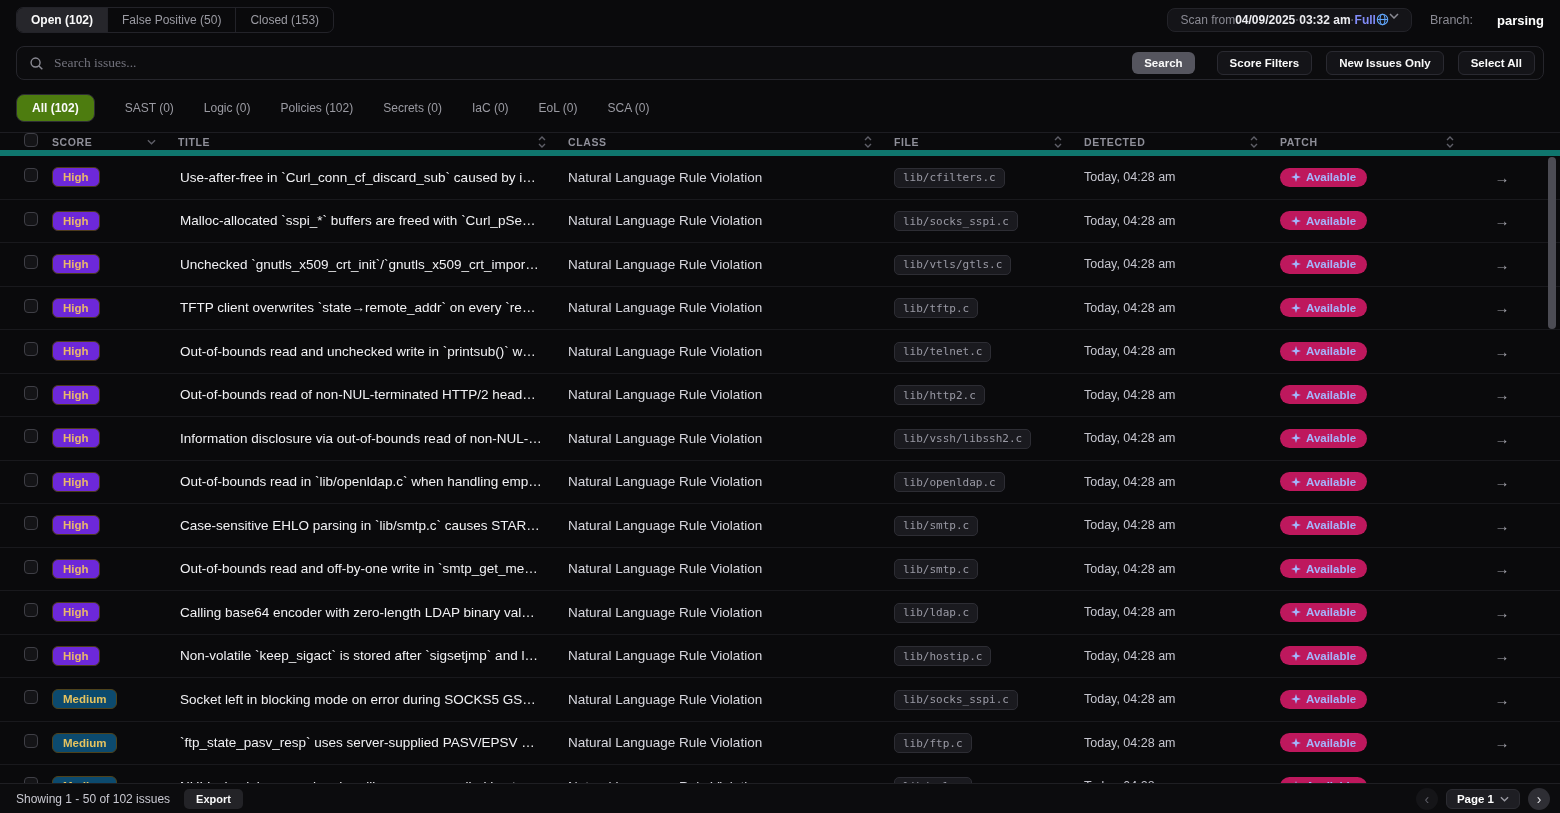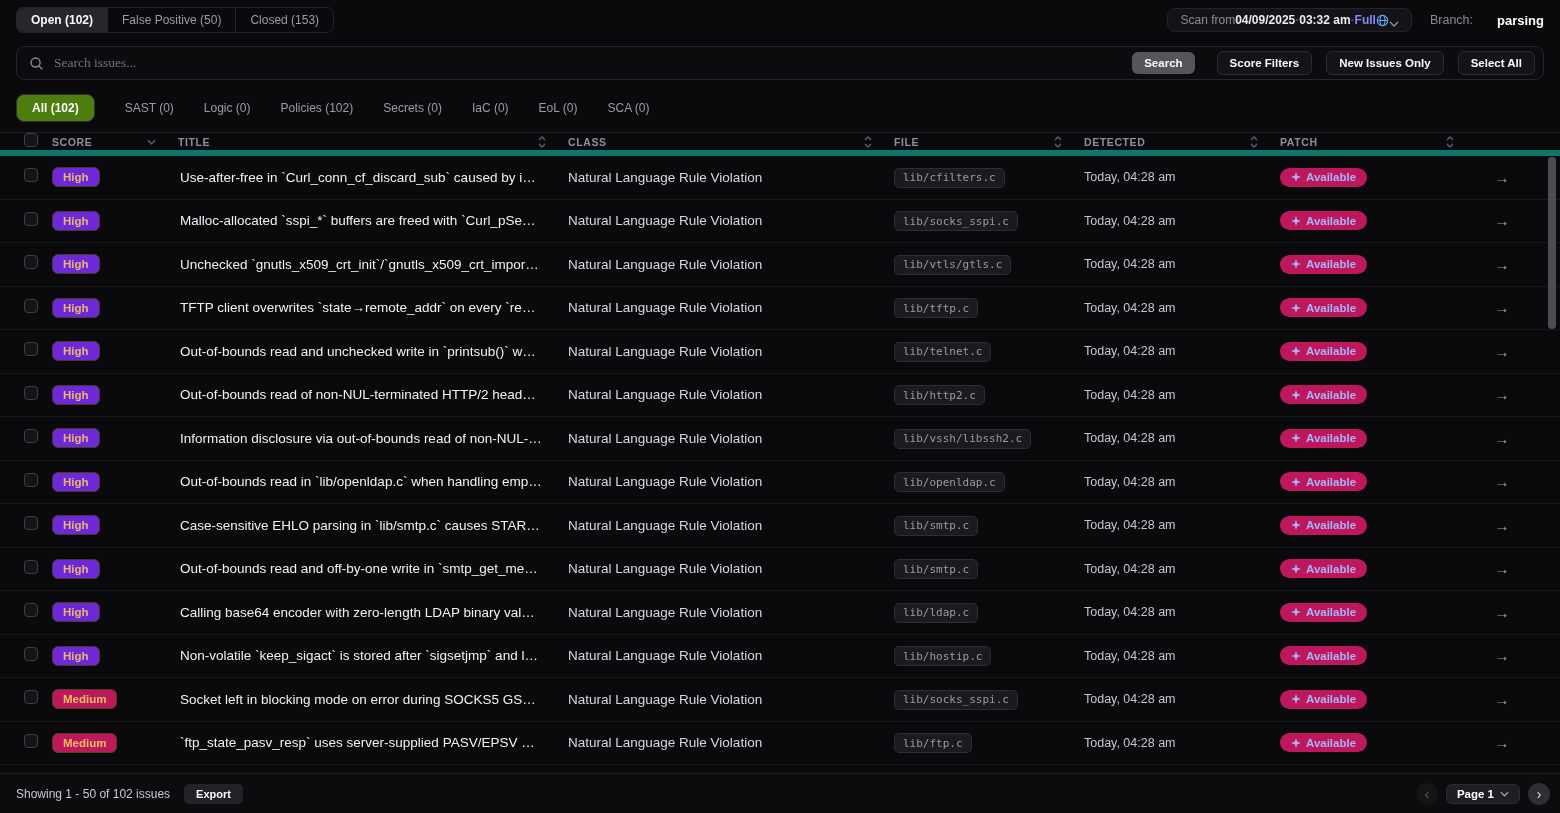--- a/index.html
+++ b/index.html
@@ -8,21 +8,21 @@
     background:#0a0a0c; color:#e4e4e7; position:relative;
     font-family:"Liberation Sans", sans-serif; -webkit-font-smoothing:antialiased;
   }
   
   .topbar { height:40px; display:flex; align-items:center; justify-content:space-between; padding:0 16px; }
   .seg { display:flex; border:1px solid #232329; border-radius:7px; overflow:hidden; }
   .seg .tab { padding:5px 14px; font-size:12px; color:#9b9ba3; border-right:1px solid #232329; cursor:pointer; white-space:nowrap; background:transparent; }
   .seg .tab:last-child { border-right:none; }
   .seg .tab.active { background:#26262b; color:#fafafa; font-weight:700; }
   .top-right { display:flex; align-items:center; gap:18px; }
-  .scan-control { display:flex; align-items:flex-end; background:#141418; border:1px solid #232329; border-radius:8px; padding:4px 12px; font-size:12px; cursor:pointer; }
+  .scan-control { display:flex; align-items:flex-start; background:#141418; border:1px solid #232329; border-radius:8px; padding:4px 12px; font-size:12px; cursor:pointer; }
   .muted { color:#8a8a93; }
   .strong { color:#ececf0; font-weight:700; }
   .dot { color:#55555d; font-weight:700; }
   .indigo { color:#818cf8; font-weight:600; }
   .branch { display:flex; align-items:center; gap:24px; font-size:12.5px; }
   .branch-name { color:#ffffff; font-weight:700; font-size:13px; }
   svg.ic { display:block; }
   
   .search-row { margin:6px 16px 0; height:34px; border:1px solid #26262c; border-radius:8px; display:flex; align-items:center; gap:10px; padding:0 8px 0 12px; background:#0c0c0e; }
   .search-row input { flex:1; background:transparent; border:none; outline:none; color:#e4e4e7; font-size:13.5px; font-family:Liberation Serif, serif; }
@@ -39,30 +39,30 @@
   .thead { margin-top:10px; height:24px; border-top:1px solid #1d1d22; border-bottom:6px solid #0f766e; }
   .th { display:flex; align-items:center; justify-content:space-between; padding:0 14px 0 8px; font-size:10.5px; font-weight:700; letter-spacing:0.6px; text-transform:uppercase; color:#8f8f99; cursor:pointer; }
   .sort-ic { color:#5f5f68; }
   .cb-cell { padding-left:24px; }
   .checkbox { width:14px; height:14px; border:1.5px solid #3f3f46; border-radius:4px; background:#141417; display:inline-block; cursor:pointer; }
   .rows { height:627px; overflow:hidden; }
   .row { height:43.5px; border-bottom:1px solid #19191d; cursor:pointer; }
   .cell { padding-left:8px; }
   .badge { display:inline-block; font-size:11.5px; font-weight:700; padding:3px 10px; border-radius:6px; white-space:nowrap; }
   .badge-high   { color:#eab76b; background:#6d28d9; border:1px solid #4d3a1c; }
-  .badge-medium { color:#e6c35f; background:#be185d; border:1px solid #4d421c; }
+  .badge-medium { color:#e6c35f; background:#0c4a6e; border:1px solid #4d421c; }
   .title-cell { padding-left:10px; padding-right:18px; font-size:13.5px; color:#f1f1f4; white-space:nowrap; overflow:hidden; text-overflow:ellipsis; }
   .class-cell { font-size:13.5px; color:#d8d8df; white-space:nowrap; overflow:hidden; }
   .file-badge { display:inline-block; font-family:"DejaVu Sans Mono",monospace; font-size:11px; color:#9a9aa5; background:#1a1a1f; border:1px solid #2d2d34; border-radius:5px; padding:2.5px 8px; white-space:nowrap; }
   .detected-cell { font-size:12.5px; color:#c6c6cf; white-space:nowrap; }
   .patch-badge { display:inline-flex; align-items:center; gap:5px; background:#be185d; color:#a5b4fc; border-radius:999px; padding:3.5px 11px; font-size:11.5px; font-weight:600; cursor:pointer; white-space:nowrap; }
   .arrow-cell { display:flex; justify-content:center; padding-right:24px; }
   .row-arrow { color:#a1a1aa; font-size:15px; cursor:pointer; }
   
-  .footer { position:absolute; left:0; right:0; bottom:0; height:40px; background:#0c0c0e; border-top:1px solid #1f1f23; display:flex; align-items:center; justify-content:space-between; padding:0 10px 0 16px; }
+  .footer { position:absolute; left:0; right:0; bottom:0; height:30px; background:#0c0c0e; border-top:1px solid #1f1f23; display:flex; align-items:center; justify-content:space-between; padding:0 10px 0 16px; }
   .footer-left { display:flex; align-items:center; gap:14px; }
   .showing { font-size:12px; color:#c9c9d1; }
   .export-btn { background:#232327; color:#fafafa; border:none; border-radius:5px; padding:4px 12px; font-size:11px; font-weight:700; cursor:pointer; font-family:"Liberation Sans",sans-serif; }
   .footer-right { display:flex; align-items:center; gap:8px; }
   .pager-circle { width:22px; height:22px; border-radius:50%; display:flex; align-items:center; justify-content:center; font-size:14px; cursor:pointer; }
   .pager-prev { background:#151518; color:#5f5f68; }
   .pager-next { background:#2e2e34; color:#e4e4e7; }
   .page-select { display:flex; align-items:center; gap:6px; background:#1e1e23; border:1px solid #2c2c32; border-radius:6px; padding:3px 10px; font-size:11.5px; font-weight:600; color:#fff; cursor:pointer; }
   
   .scrollbar-thumb { position:absolute; right:4px; top:157px; width:8px; height:172px; background:#4c4c54; border-radius:4px; cursor:grab; }

